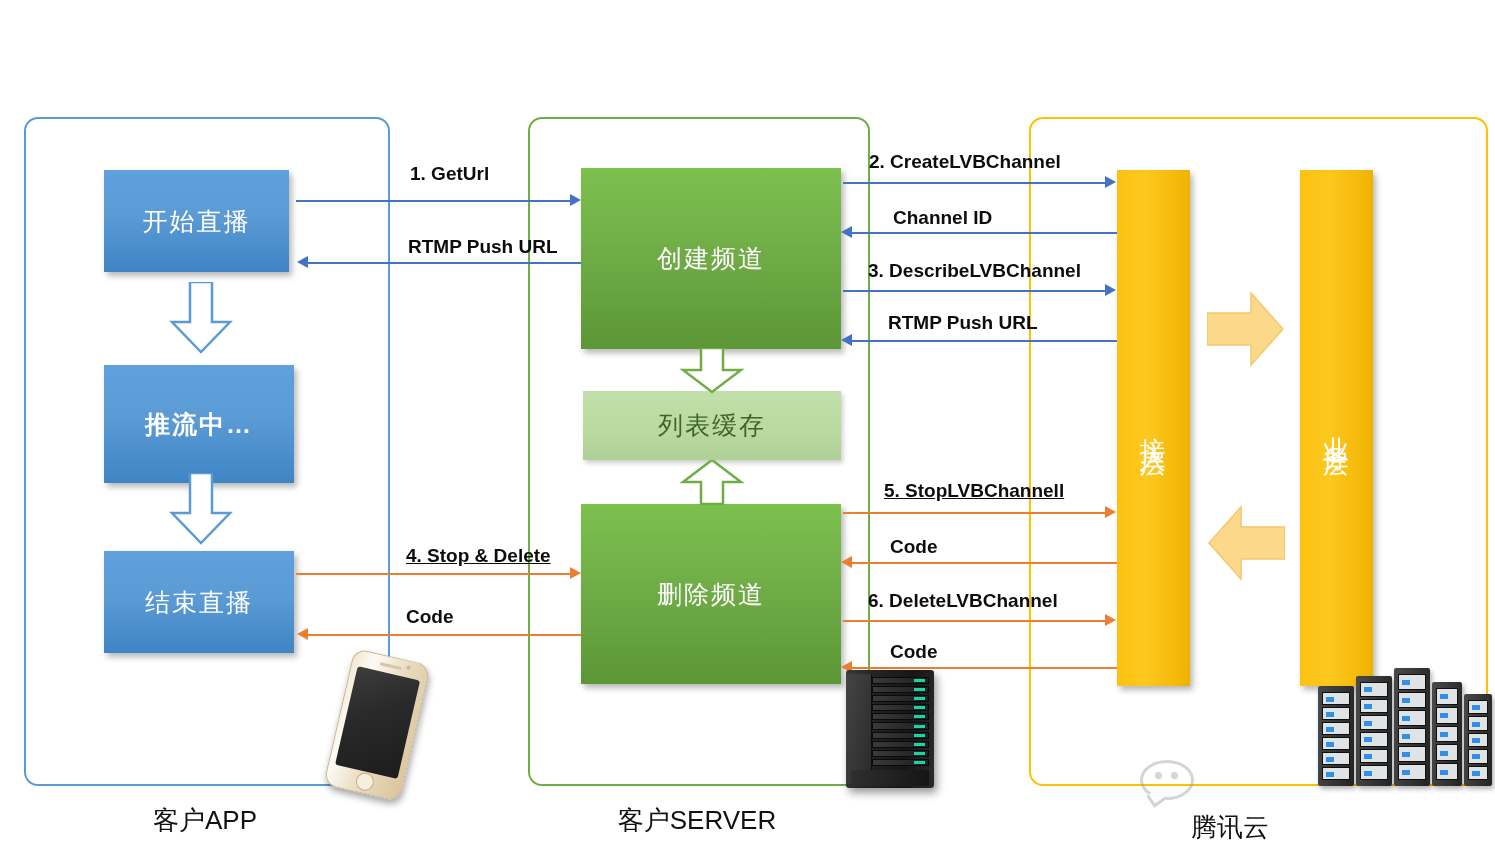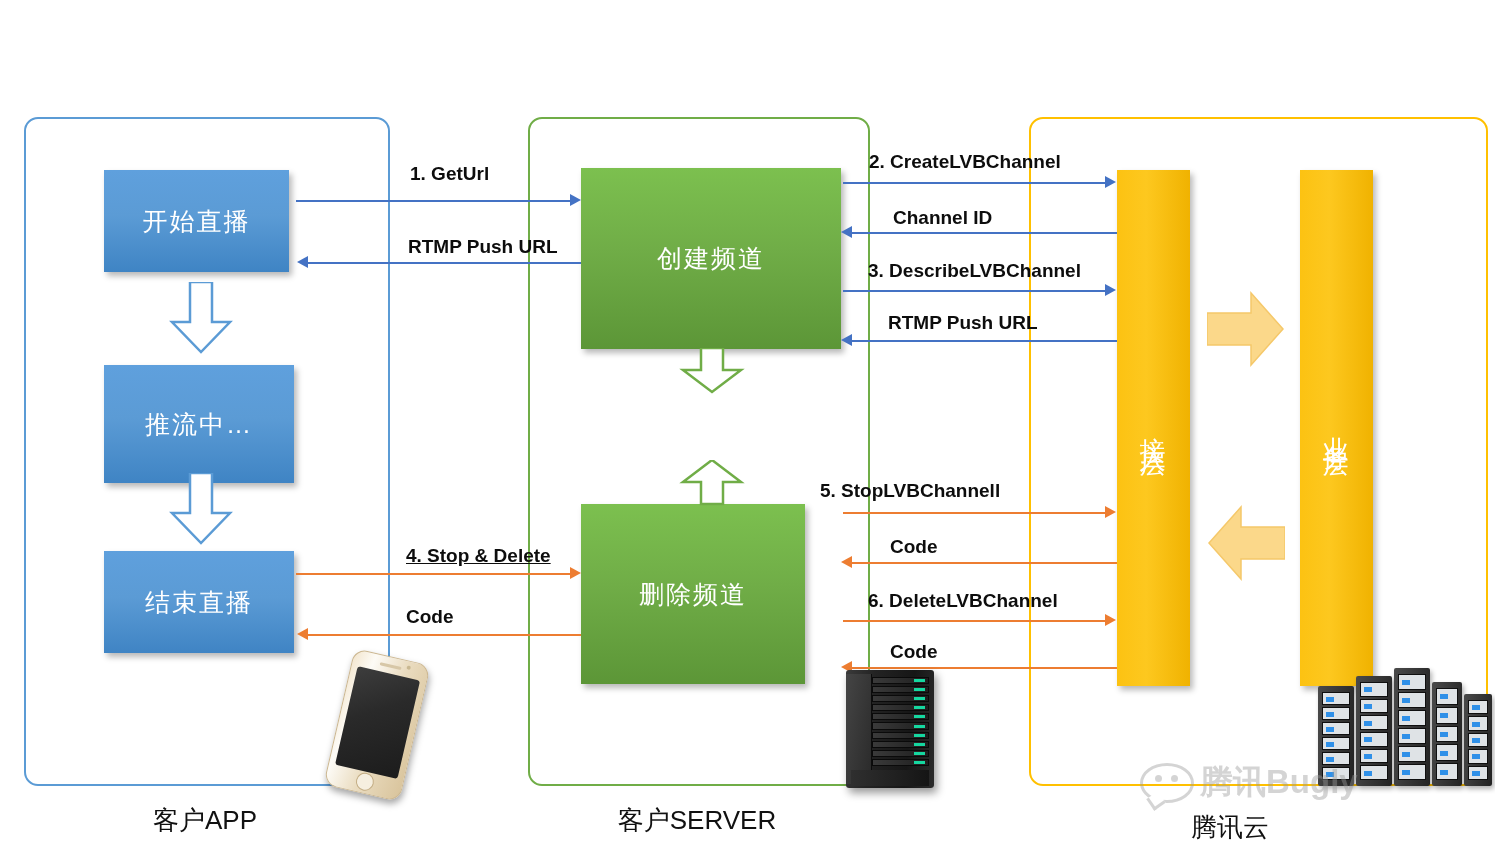--- a/index.html
+++ b/index.html
@@ -41,26 +41,26 @@
     background:linear-gradient(180deg,#c2dfaa 0%,#b8d9a0 60%,#aed196 100%);
     color:#3f6329;box-shadow:2px 3px 5px rgba(0,0,0,.2);
   }
   .box-yellow{
     background:linear-gradient(90deg,#fcc212 0%,#fdc81f 40%,#f0b200 100%);
     color:#fff;writing-mode:vertical-rl;text-orientation:upright;
     font-size:26px;letter-spacing:8px;
   }
 
   #box-start {left:104px; top:170px; width:185px;height:102px;}
-  #box-push  {left:104px; top:365px; width:190px;height:118px;}
+  #box-push  {left:104px; top:365px; width:190px;height:118px;font-weight:bold;}
   #box-end   {left:104px; top:551px; width:190px;height:102px;}
 
   #box-create{left:581px; top:168px; width:260px;height:181px;}
   #box-cache {left:583px; top:391px; width:258px;height:69px; }
-  #box-delete{left:581px; top:504px; width:224px;height:180px;}
+  #box-delete{left:581px; top:504px; width:260px;height:180px;}
 
   #box-access  {left:1117px;top:170px;width:73px; height:516px;}
   #box-business{left:1300px;top:170px;width:73px; height:516px;}
 
   
   .vArrow{position:absolute;}
   .vArrow svg{display:block;}
 
   
   .ln{position:absolute;height:0;border-top-width:2.5px;border-top-style:solid;}
@@ -170,20 +170,21 @@
     </svg>
   </div>
 
   <div class="vArrow" style="left:168px;top:473px;">
     <svg width="66" height="72" viewBox="0 0 66 72">
       <polygon points="22,0 44,0 44,40 62,40 33,70 4,40 22,40" fill="#ffffff" stroke="#5b9bd5" stroke-width="2.5"></polygon>
     </svg>
   </div>
 
   <div class="box box-green" id="box-create">创建频道</div>
+  <div class="box box-green-light" id="box-cache">列表缓存</div>
   <div class="box box-green" id="box-delete">删除频道</div>
 
   <div class="vArrow" style="left:679px;top:348px;">
     <svg width="66" height="46" viewBox="0 0 66 46">
       <polygon points="22,0 44,0 44,22 62,22 33,44 4,22 22,22" fill="#ffffff" stroke="#70ad47" stroke-width="2.5"></polygon>
     </svg>
   </div>
 
   <div class="vArrow" style="left:679px;top:460px;">
     <svg width="66" height="46" viewBox="0 0 66 46">
@@ -231,21 +232,21 @@
   <div class="head head-l-blue" style="left:841px;top:226px;"></div>
 
   <div class="msg" style="left:868px;top:260px;">3. DescribeLVBChannel</div>
   <div class="ln ln-blue" style="left:843px;top:290px;width:263px;"></div>
   <div class="head head-r-blue" style="left:1105px;top:284px;"></div>
 
   <div class="msg" style="left:888px;top:312px;">RTMP Push URL</div>
   <div class="ln ln-blue" style="left:852px;top:340px;width:265px;"></div>
   <div class="head head-l-blue" style="left:841px;top:334px;"></div>
 
-  <div class="msg" style="left:820px;top:480px;">5. StopLVBChannell</div>
+  <div class="msg" style="left:884px;top:480px;text-decoration:underline;">5. StopLVBChannell</div>
   <div class="ln ln-orange" style="left:843px;top:512px;width:263px;"></div>
   <div class="head head-r-orange" style="left:1105px;top:506px;"></div>
 
   <div class="msg" style="left:890px;top:536px;">Code</div>
   <div class="ln ln-orange" style="left:852px;top:562px;width:265px;"></div>
   <div class="head head-l-orange" style="left:841px;top:556px;"></div>
 
   <div class="msg" style="left:868px;top:590px;">6. DeleteLVBChannel</div>
   <div class="ln ln-orange" style="left:843px;top:620px;width:263px;"></div>
   <div class="head head-r-orange" style="left:1105px;top:614px;"></div>
@@ -329,16 +330,15 @@
           <div class="cl-row"></div>
         </div>
     </div>
   </div>
 
   <div class="watermark">
     <div class="wm-bubble">
       <div class="wm-eye" style="left:12px;"></div>
       <div class="wm-eye" style="left:28px;"></div>
     </div>
-    <div class="wm-text">腾讯Bugly</div>
   </div>
 
 </div>
 
 </body></html>

